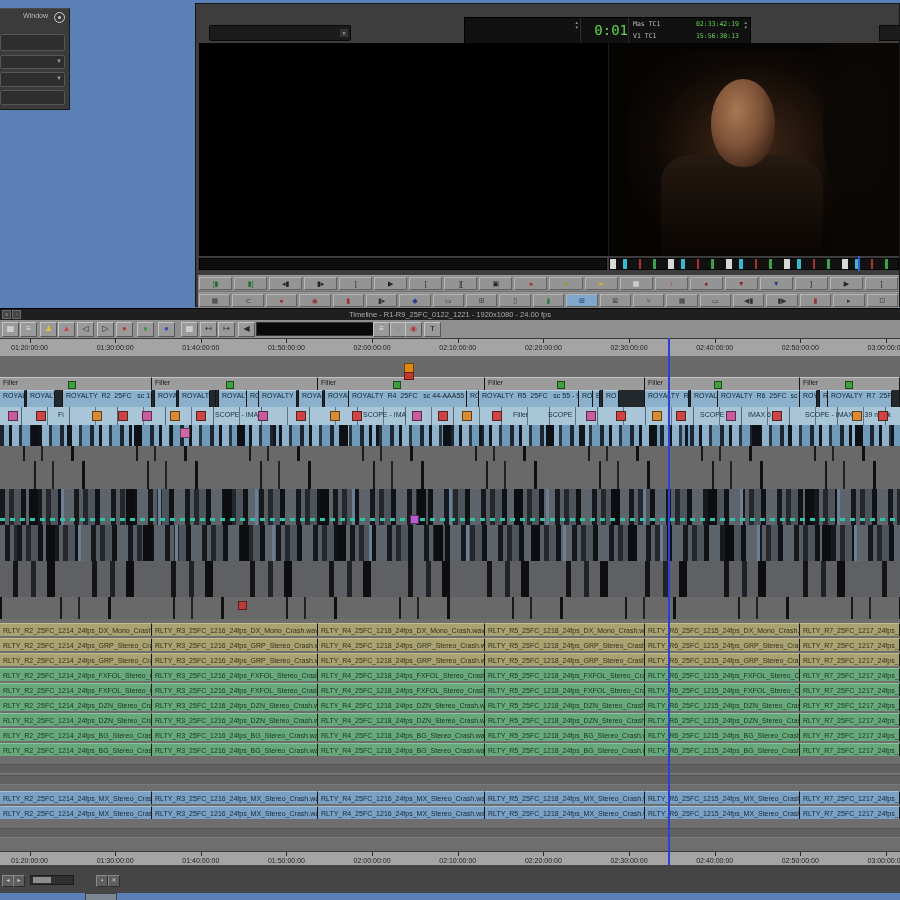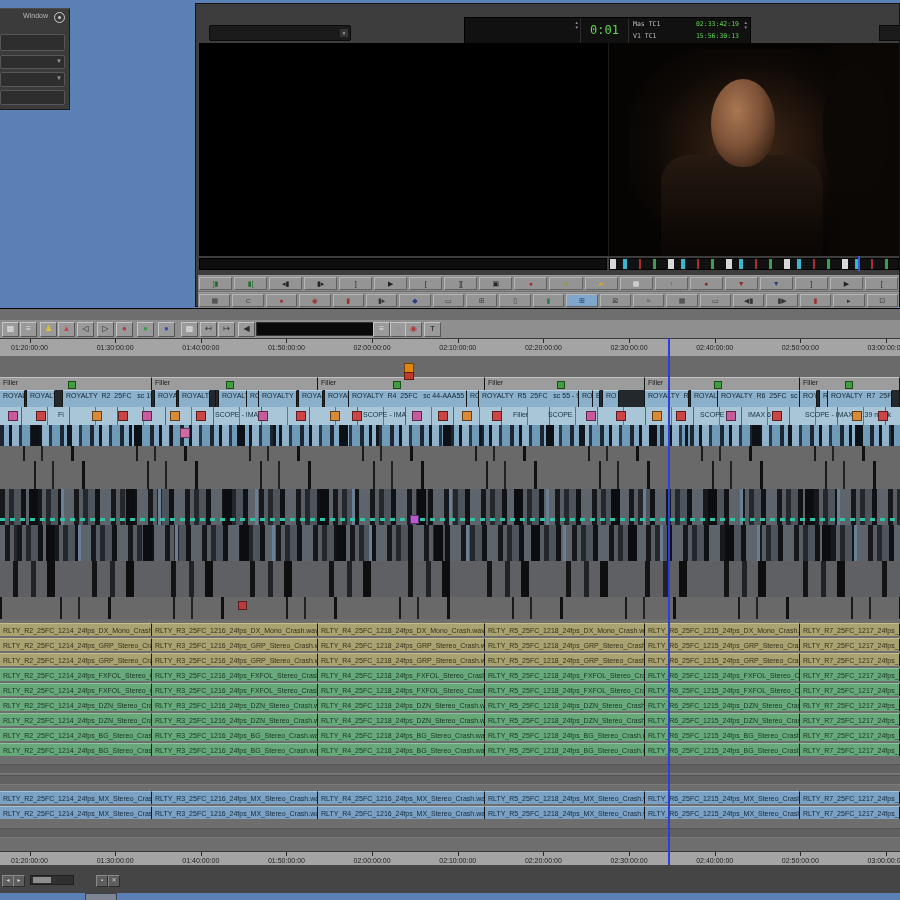--- a/index.html
+++ b/index.html
@@ -24,21 +24,21 @@
   #composer-titlebar{left:0;top:0;width:703px;height:11px;background:#2b2b2b;border-bottom:1px solid #171717;}
   #composer-title{width:100%;text-align:center;font-size:8px;color:#bdbdbd;line-height:11px;}
   .winbtn{position:absolute;top:2px;width:7px;height:7px;background:#454545;border:1px solid #6a6a6a;
           color:#bbb;font-size:5px;line-height:6px;text-align:center;}
   #source-clip-menu{left:13px;top:21px;width:140px;height:14px;background:#1b1b1b;border:1px solid #0a0a0a;border-radius:2px;}
   #source-clip-caret{position:absolute;right:2px;top:3px;width:8px;height:8px;background:#343434;color:#999;
           font-size:5px;line-height:8px;text-align:center;}
   #tc-cluster{left:268px;top:13px;width:285px;height:25px;background:#111;border:1px solid #000;display:flex;}
   .tc-cell{position:relative;border-right:1px solid #2c2c2c;height:100%;}
   .tc-carets{position:absolute;right:1px;top:2px;color:#8a8a8a;font-size:4.5px;line-height:5px;text-align:center;}
-  #tc-counter{color:#5fd84b;font-size:12px;line-height:25px;text-align:center;}
+  #tc-counter{color:#5fd84b;font-size:14px;line-height:25px;text-align:right;}
   .tc-row{display:flex;justify-content:space-between;padding:0 10px 0 4px;height:12px;align-items:center;}
   .tc-label{color:#bdbdbd;font-size:6.5px;}
   .tc-value{color:#5fd84b;font-size:6.5px;}
   #composer-right-menu{left:683px;top:21px;width:20px;height:14px;background:#1b1b1b;border:1px solid #0a0a0a;}
 
   #monitor-left{left:3px;top:39px;width:409px;height:213px;background:#000;}
   #monitor-divider{left:412px;top:39px;width:1px;height:213px;background:#1a1a1a;}
   #frame{left:413px;top:39px;width:290px;height:213px;background:#060403;overflow:hidden;}
   #frame-glow{left:20px;top:6px;width:220px;height:200px;
       background:radial-gradient(ellipse at 55% 48%,rgba(160,100,58,.38),rgba(70,42,24,.14) 55%,rgba(0,0,0,0) 78%);}
@@ -222,20 +222,25 @@
         <div class="cbtn" style="color: rgb(58, 58, 58);">▭</div>
         <div class="cbtn" style="color: rgb(51, 51, 51);">◀▮</div>
         <div class="cbtn" style="color: rgb(51, 51, 51);">▮▶</div>
         <div class="cbtn" style="color: rgb(156, 47, 47);">▮</div>
         <div class="cbtn" style="color: rgb(51, 51, 51);">▸</div>
         <div class="cbtn" style="color: rgb(58, 58, 58);">⊡</div>
       </div>
   </div>
 
   <div id="timeline" class="abs">
+    <div id="tl-titlebar" class="abs">
+      <div class="winbtn" style="left:2px;top:1px;">x</div>
+      <div class="winbtn" style="left:12px;top:1px;">-</div>
+      <div id="tl-title">Timeline - R1-R9_25FC_0122_1221 - 1920x1080 - 24.00 fps</div>
+    </div>
 
     <div id="tl-toolbar" class="abs">
       <div id="tl-tc-entry" class="abs">
         <span>◦</span>
       </div>
     <div class="tbtn" style="left: 2px; color: rgb(232, 232, 232);">▦</div>
         <div class="tbtn" style="left: 20px; color: rgb(232, 232, 232);">≡</div>
         <div class="tbtn" style="left: 40px; color: rgb(224, 194, 58);">♟</div>
         <div class="tbtn" style="left: 58px; color: rgb(204, 68, 68);">▲</div>
         <div class="tbtn" style="left: 77px; color: rgb(42, 42, 42);">◁</div>

